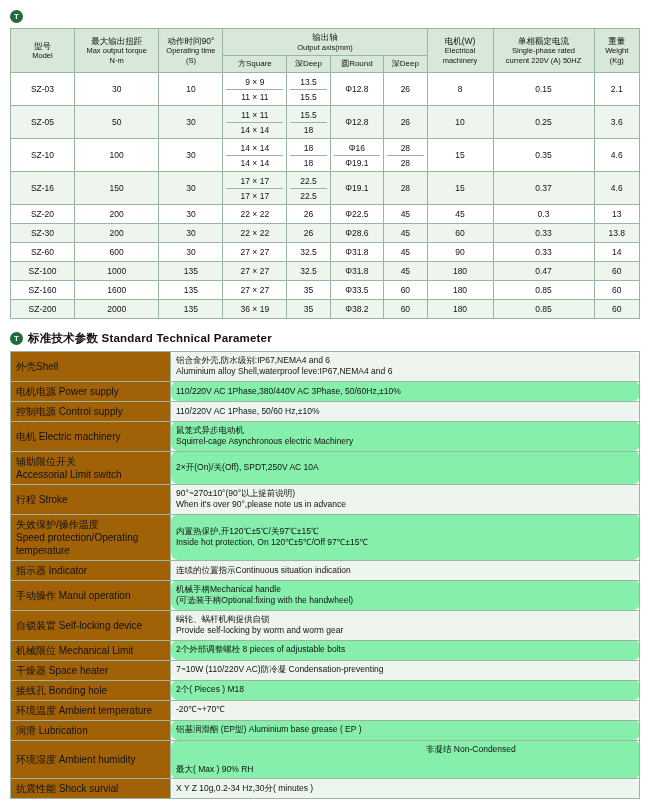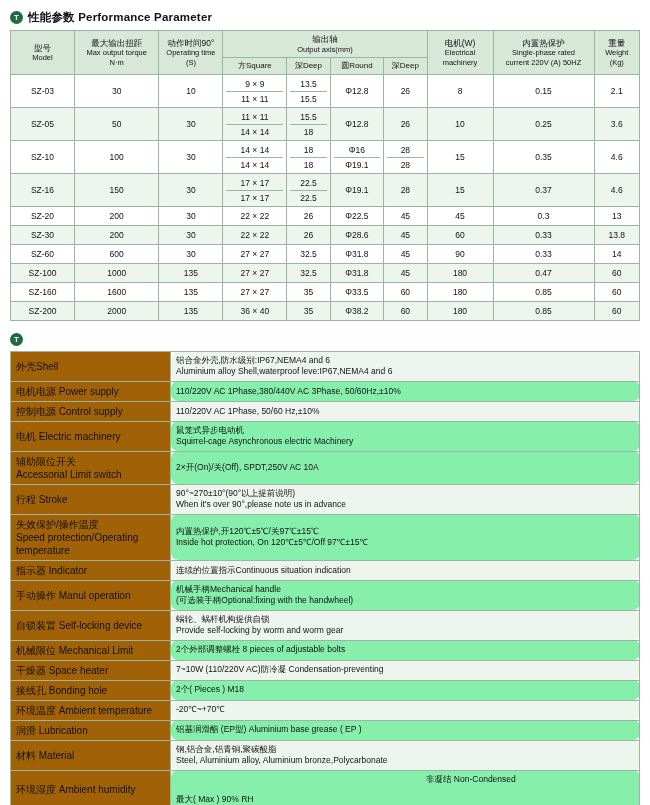--- a/index.html
+++ b/index.html
@@ -97,21 +97,20 @@
   .v-inline { display:flex; }
   .v-inline .a { width: 250px; margin-top: 20px; }
 </style>
 </head>
 <body>
 
 <div class="page">
 
   <div class="section-head">
     <span class="badge">T</span>
-    <span class="section-title">性能参数 Performance Parameter</span>
   </div>
 
   <table class="perf">
     <colgroup>
       <col style="width:62px">
         <col style="width:82px">
         <col style="width:62px">
       <col style="width:62px">
         <col style="width:42px">
         <col style="width:52px">
@@ -138,21 +137,21 @@
         </th>
         <th colspan="4">
           <span class="cn">输出轴</span>
           <span class="en">Output axis(mm)</span>
         </th>
         <th rowspan="2">
           <span class="cn">电机(W)</span>
           <span class="en">Electrical machinery</span>
         </th>
         <th rowspan="2">
-          <span class="cn">内置热保护</span>
+          <span class="cn">单相额定电流</span>
           <span class="en">Single-phase rated</span>
           <span class="en">current 220V (A) 50HZ</span>
         </th>
         <th rowspan="2">
           <span class="cn">重量</span>
           <span class="en">Weight</span>
           <span class="en">(Kg)</span>
         </th>
       </tr>
       <tr>
@@ -371,21 +370,21 @@
           </td>
           <td>180</td>
           <td>0.85</td>
           <td>60</td>
         </tr>
         <tr class="alt">
           <td class="model">SZ-200</td>
           <td>2000</td>
           <td>135</td>
           <td>
-            <span class="sub">36 × 40</span>
+            <span class="sub">36 × 19</span>
           </td>
           <td>
             <span class="sub">35</span>
           </td>
           <td>
             <span class="sub">Φ38.2</span>
           </td>
           <td>
             <span class="sub">60</span>
           </td>
@@ -393,20 +392,21 @@
           <td>0.85</td>
           <td>60</td>
         </tr>
       </tbody>
   </table>
 
   <div class="gap"></div>
 
   <div class="section-head">
     <span class="badge">T</span>
+    <span class="section-title">标准技术参数 Standard Technical Parameter</span>
   </div>
 
   <table class="std">
     <colgroup>
         <col style="width:160px">
         <col>
       </colgroup>
     <tbody>
         <tr>
           <td class="label">
@@ -529,29 +529,20 @@
           </td>
         </tr>
         <tr class="plain">
           <td class="label">
             <span class="l2">润滑 Lubrication</span>
           </td>
           <td class="value">
             <span class="l2">铝基润滑酯 (EP型) Aluminium base grease ( EP )</span>
           </td>
         </tr>
-        <tr>
-          <td class="label">
-            <span class="l2">材料 Material</span>
-          </td>
-          <td class="value">
-            <span class="l2">钢,铝合金,铝青铜,聚碳酸脂</span>
-            <span class="l2">Steel, Aluminium alloy, Aluminium bronze,Polycarbonate</span>
-          </td>
-        </tr>
         <tr class="plain">
           <td class="label">
             <span class="l2">环境湿度 Ambient humidity</span>
           </td>
           <td class="value">
             <div class="v-inline">
               <span class="a">最大( Max ) 90% RH</span>
               <span>非凝结 Non-Condensed</span>
             </div>
           </td>

